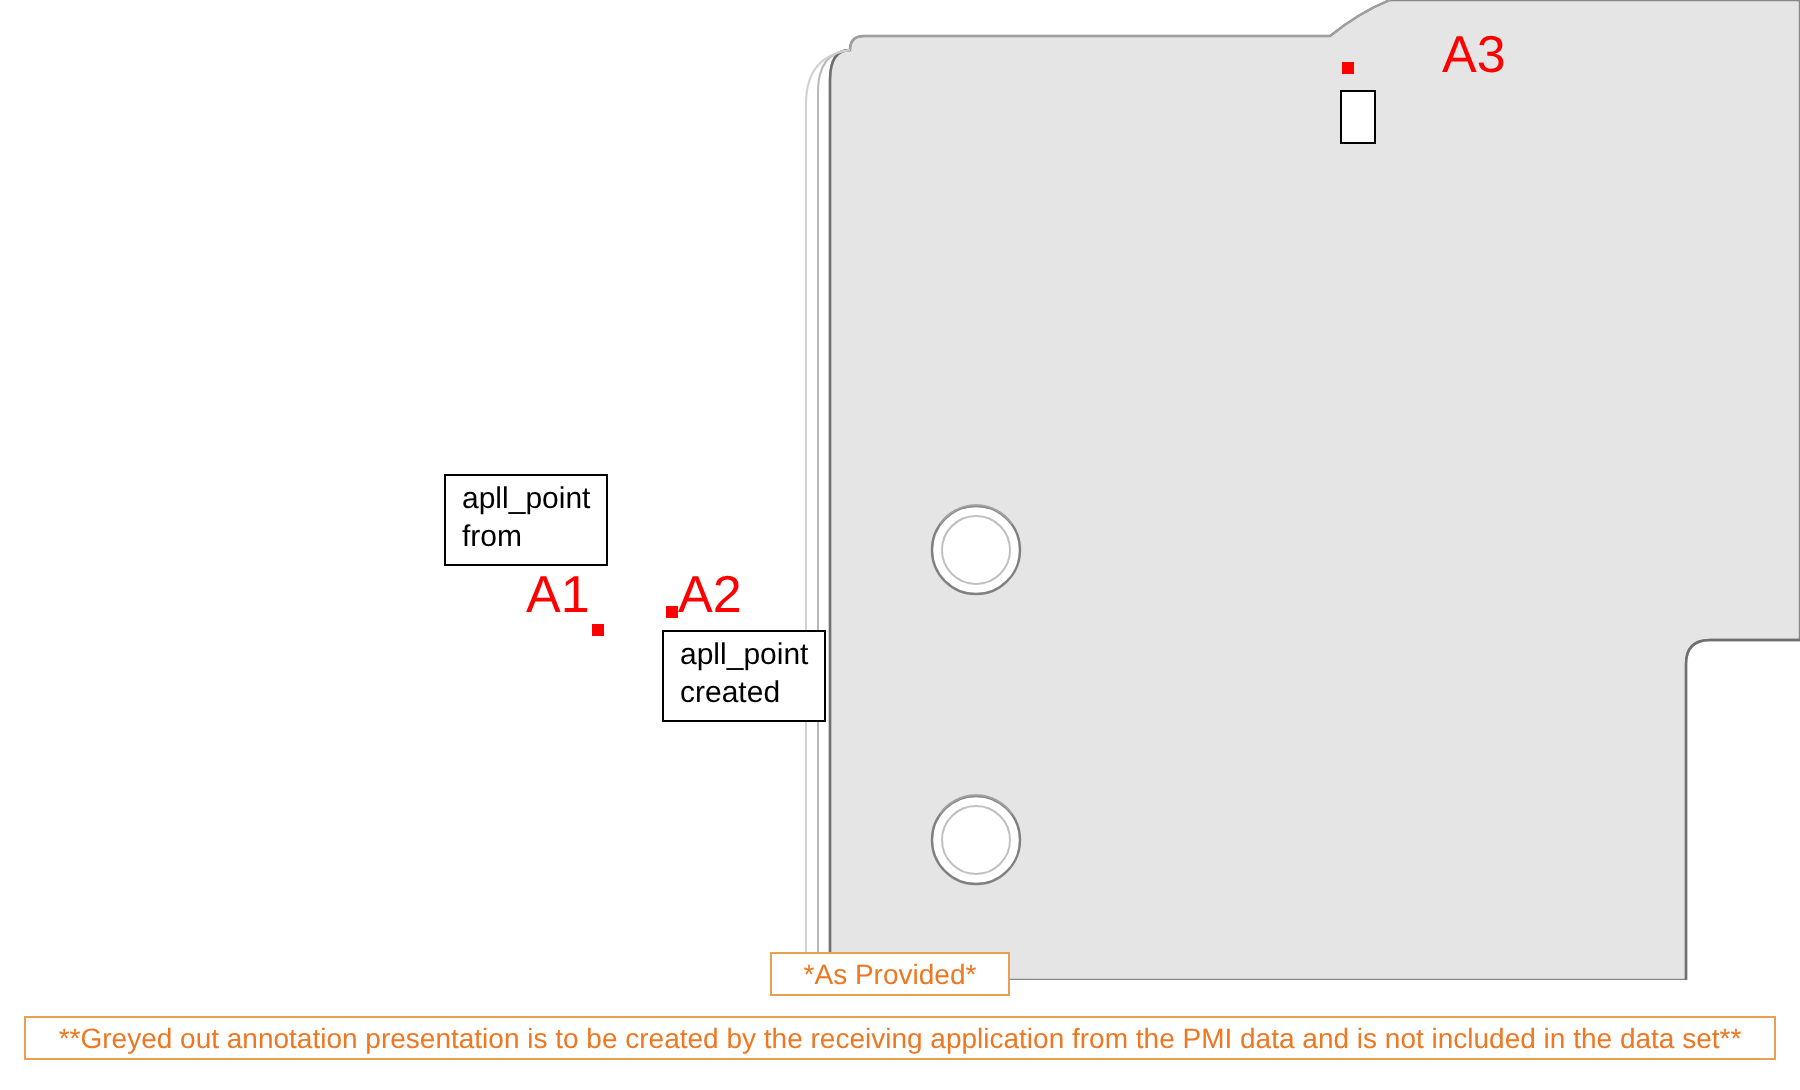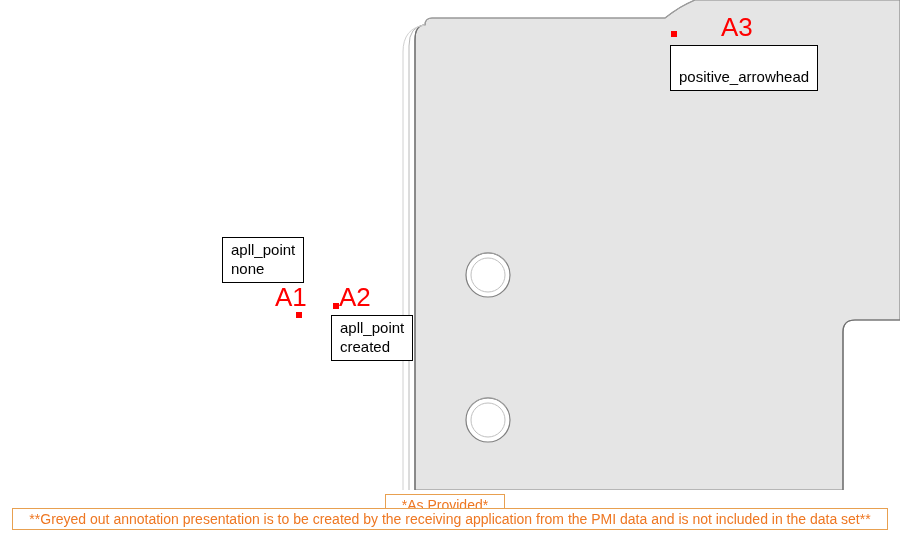--- a/index.html
+++ b/index.html
@@ -44,21 +44,21 @@
       position: absolute;
       border: 1px solid #e8a050;
       color: #ee7722;
       font-size: 14px;
       text-align: center;
       padding: 2px 8px;
       background: #ffffff;
     }
     .footer-caption {
       left: 385px;
-      top: 494px;
+      top: 476px;
       width: 120px;
     }
     .footer-long {
       left: 12px;
       top: 508px;
       width: 876px;
     }
   </style>
 </head>
 <body>
@@ -98,33 +98,32 @@
     <g>
       <ellipse cx="93" cy="420" rx="22" ry="22" fill="#ffffff" stroke="#808080" stroke-width="1.2"></ellipse>
       <ellipse cx="93" cy="420" rx="17" ry="17" fill="none" stroke="#c0c0c0" stroke-width="1"></ellipse>
       <path d="M 75 407 A 22 22 0 0 1 111 407" fill="none" stroke="#a0a0a0" stroke-width="1"></path>
     </g>
   </svg>
 </div>
 
 <div class="annotation-box" style="left:222px; top:237px;">
   <span>apll_point</span><br>
-  <span>none</span>
+  <span>from</span>
 </div>
-<div class="annotation-label" style="left:263px; top:282px;margin-left:12px;">A1</div>
+<div class="annotation-label" style="left:263px; top:282px;">A1</div>
 <div class="annotation-dot" style="left:296px; top:312px;"></div>
 
 <div class="annotation-dot" style="left:333px; top:303px;"></div>
 <div class="annotation-label" style="left:339px; top:282px;">A2</div>
 <div class="annotation-box" style="left:331px; top:315px;">
   <span>apll_point</span><br>
   <span>created</span>
 </div>
 
 <div class="annotation-dot" style="left:671px; top:31px;"></div>
 <div class="annotation-label" style="left:678px; top:12px;margin-left:43px;">A3</div>
 <div class="annotation-box" style="left:670px; top:45px;">
   <br>
-  <span>positive_arrowhead</span>
 </div>
 
 <div class="footer-note footer-caption">*As Provided*</div>
 <div class="footer-note footer-long">**Greyed out annotation presentation is to be created by the receiving application from the PMI data and is not included in the data set**</div>
 
 </body></html>

